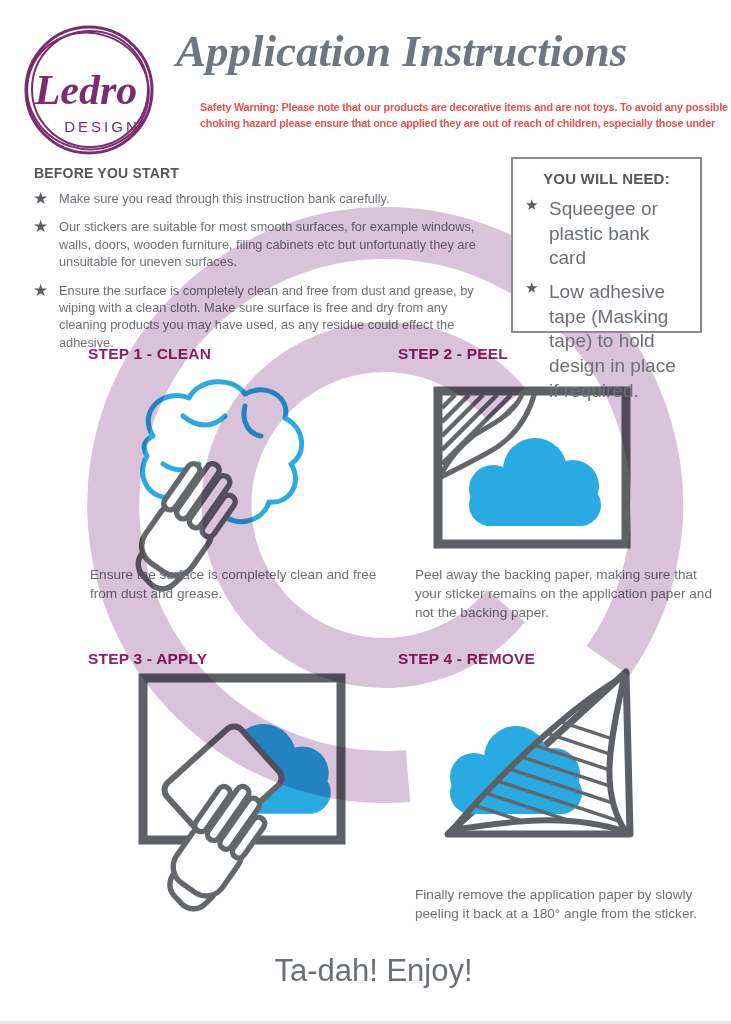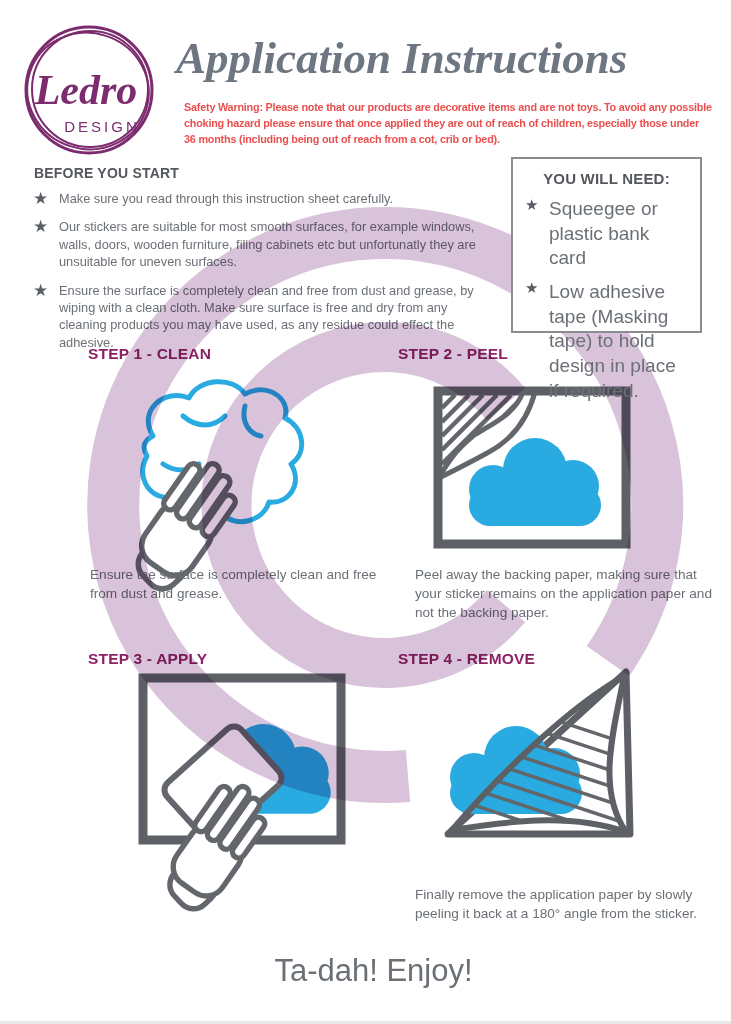--- a/index.html
+++ b/index.html
@@ -6,28 +6,28 @@
   .page{
     position:relative;width:731px;height:1021px;margin:0 auto;
     background:#ffffff;overflow:hidden;
     font-family:"Liberation Sans", sans-serif;
   }
   .abs{position:absolute;}
 
   
   .logo{left:14px;top:18px;width:150px;height:146px;}
   .page-title{
-    left:176px;top:32px;width:545px;
+    left:176px;top:25px;width:545px;
     font-family:"Liberation Serif", serif;
     font-style:italic;font-weight:700;font-size:45px;
     color:#6e7781;letter-spacing:0px;white-space:nowrap;
   }
   .warning{left:184px;top:99px;width:545px;color:#e9504e;font-weight:700;
     font-size:10.8px;line-height:16px;letter-spacing:-0.2px;}
-  .warning div{white-space:nowrap;}
+  .warning div{white-space:nowrap;margin-left:16px;}
 
   
   .bys-heading{left:34px;top:165px;font-size:14px;font-weight:700;color:#54575c;letter-spacing:0.2px;}
   .bys-list{left:33px;top:190px;width:455px;}
   .bullet-row{display:flex;align-items:flex-start;margin-bottom:11px;}
   .star{font-family:"DejaVu Sans", sans-serif;color:#5a5f66;font-size:17px;line-height:17px;
     width:26px;flex:0 0 26px;}
   .bullet-text{font-size:12.8px;line-height:1.36;color:#6b7076;}
 
   
@@ -92,28 +92,27 @@
       <ellipse cx="74" cy="73" rx="61" ry="58" stroke-width="2" transform="rotate(18 74 73)"></ellipse>
     </g>
     <text x="72" y="86" text-anchor="middle" fill="#7c2b6e" font-family="Liberation Serif, serif" font-style="italic" font-weight="700" font-size="42">Ledro</text>
     <text x="88" y="114" text-anchor="middle" fill="#7c2b6e" font-family="Liberation Sans, sans-serif" font-size="15" letter-spacing="3">DESIGN</text>
   </svg>
 
   <div class="abs page-title">Application Instructions</div>
   <div class="abs warning">
     <div>Safety Warning: Please note that our products are decorative items and are not toys. To avoid any possible</div>
     <div>choking hazard please ensure that once applied they are out of reach of children, especially those under</div>
-    <div>36 months (including being out of reach from a cot, crib or bed).</div>
   </div>
 
   <div class="abs bys-heading">BEFORE YOU START</div>
   <div class="abs bys-list">
     <div class="bullet-row">
       <span class="star">★</span>
-      <span class="bullet-text">Make sure you read through this instruction sheet carefully.</span>
+      <span class="bullet-text">Make sure you read through this instruction bank carefully.</span>
     </div>
     <div class="bullet-row">
       <span class="star">★</span>
       <span class="bullet-text">Our stickers are suitable for most smooth surfaces, for example windows, walls, doors, wooden furniture, filing cabinets etc but unfortunatly they are unsuitable for uneven surfaces.</span>
     </div>
     <div class="bullet-row">
       <span class="star">★</span>
       <span class="bullet-text">Ensure the surface is completely clean and free from dust and grease, by wiping with a clean cloth. Make sure surface is free and dry from any cleaning products you may have used, as any residue could effect the adhesive.</span>
     </div>
   </div>

